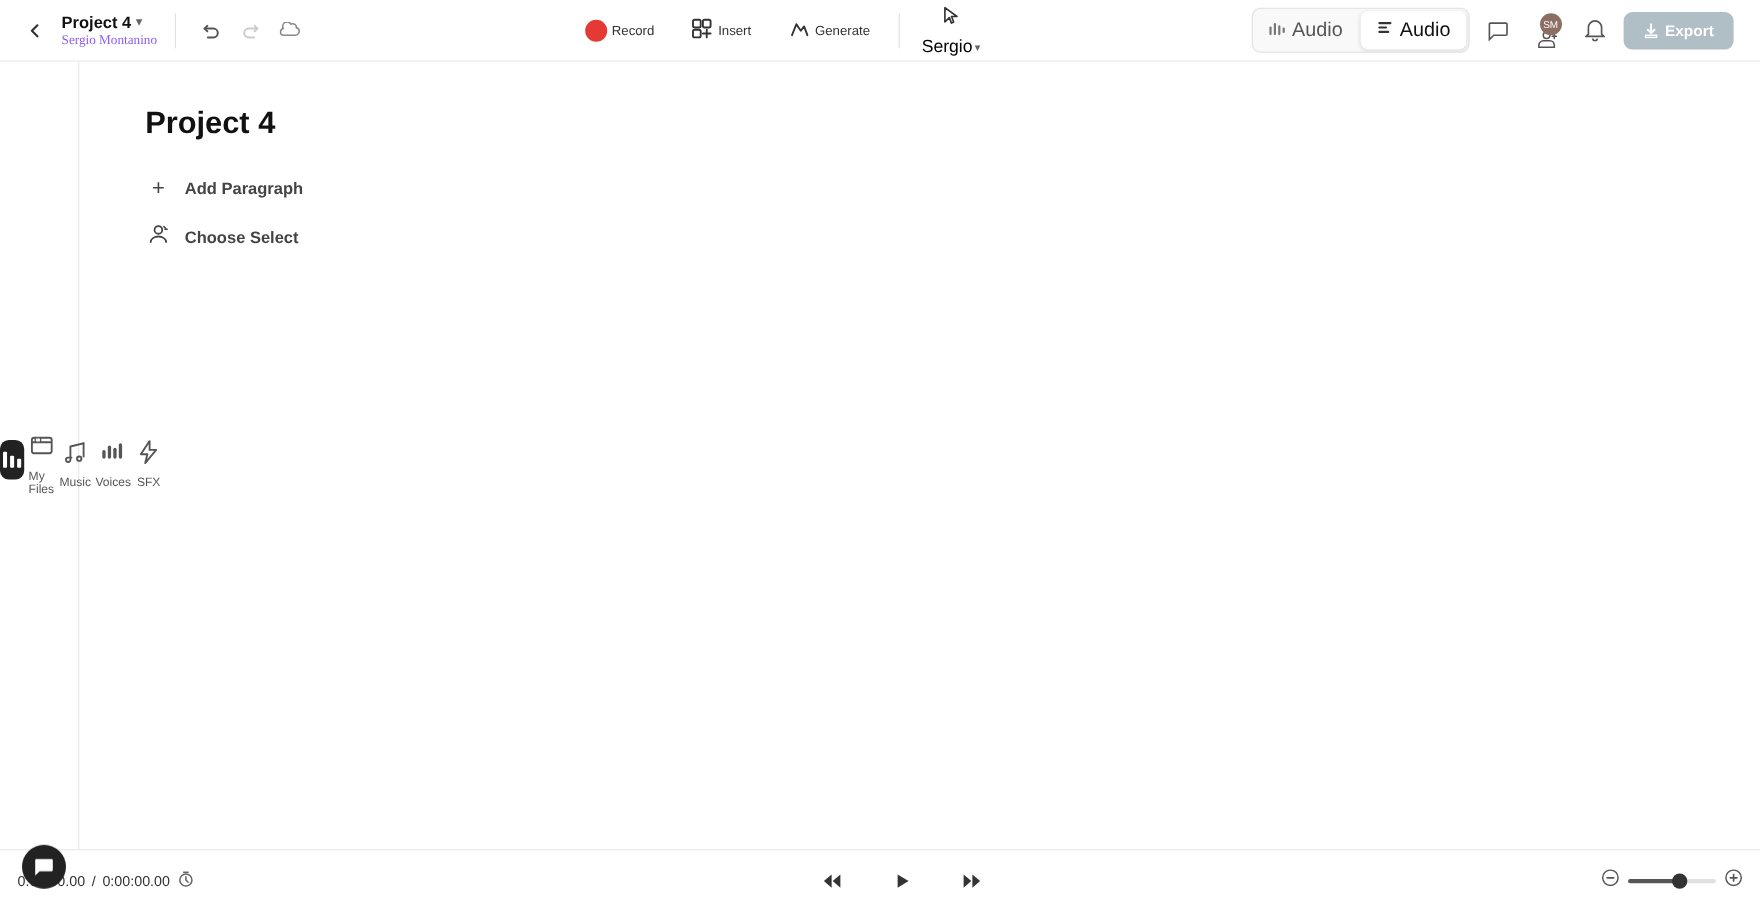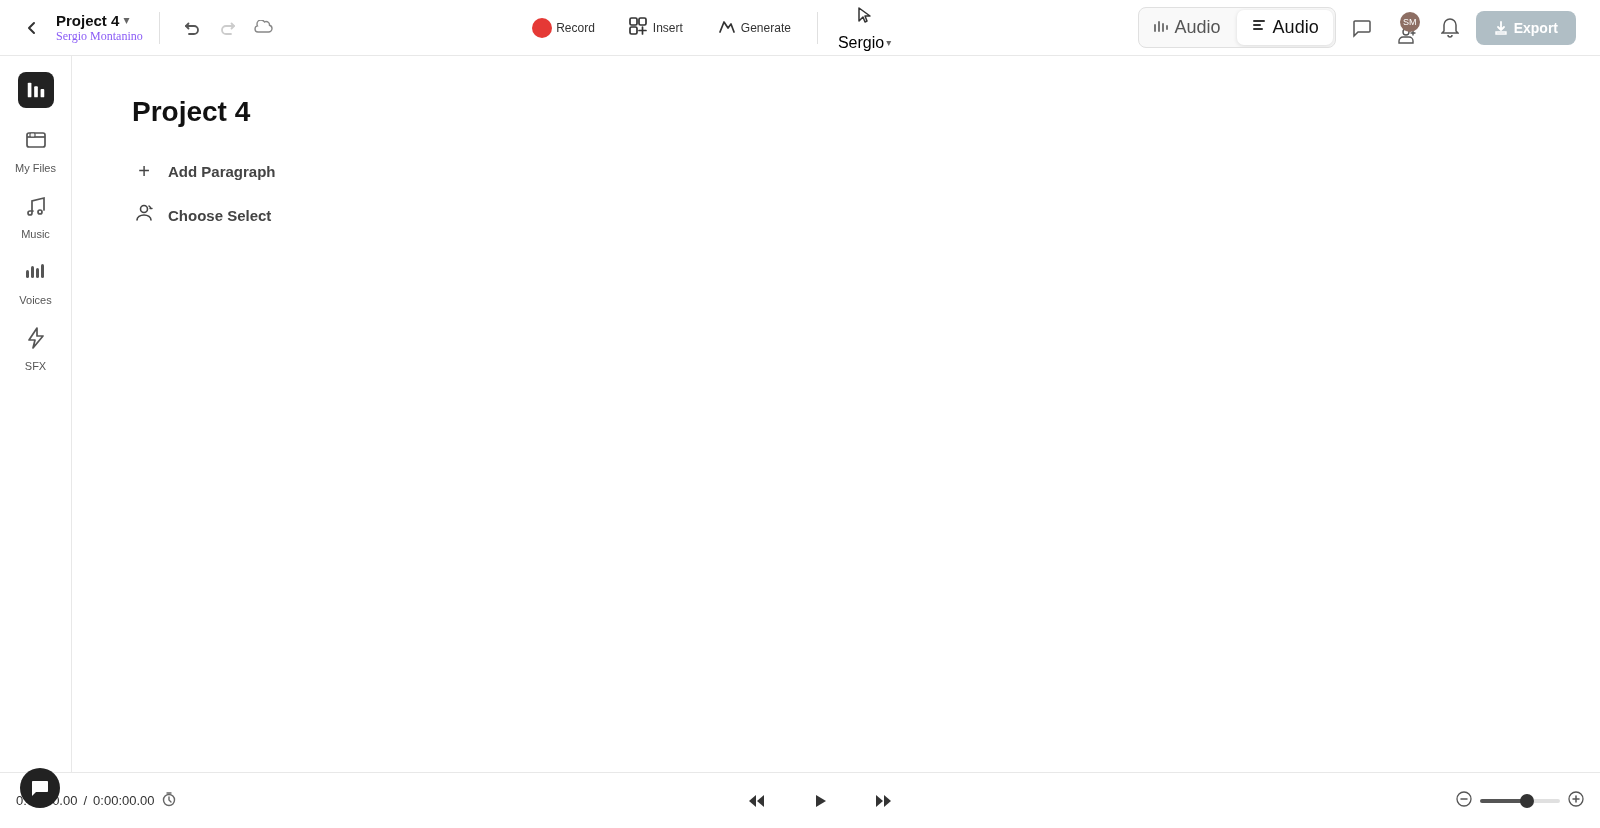--- a/index.html
+++ b/index.html
@@ -141,21 +141,21 @@
       flex: 1;
       display: flex;
       overflow: hidden;
     }
 
     
     .sidebar {
       width: 72px;
       border-right: 1px solid #e8e8e8;
       display: flex;
-      flex-direction: column;
+      flex-direction: row;
       align-items: center;
       padding-top: 16px;
       gap: 4px;
       flex-shrink: 0;
     }
     .sidebar-item {
       display: flex; flex-direction: column; align-items: center;
       gap: 4px;
       padding: 8px 0;
       width: 60px;

